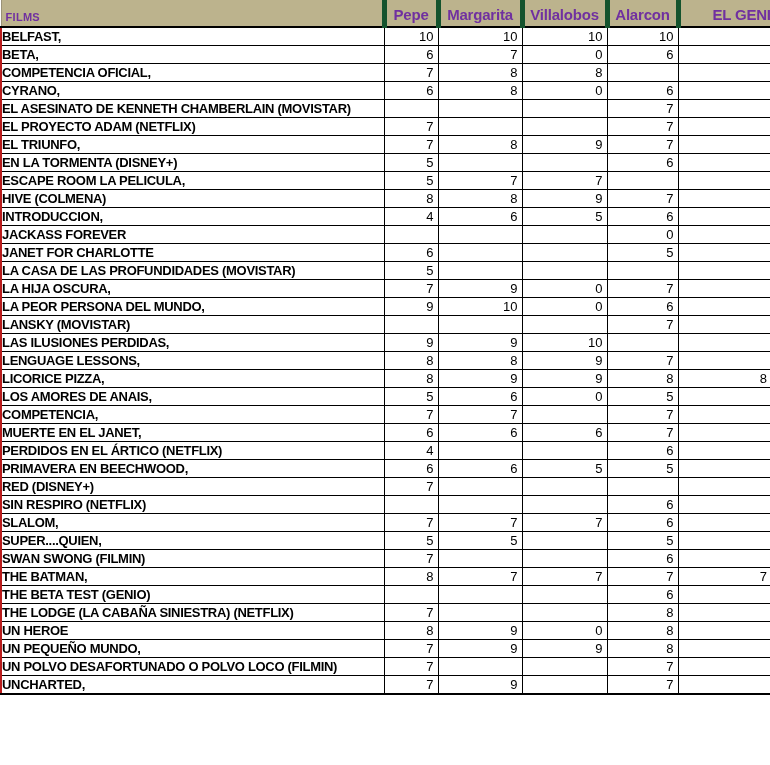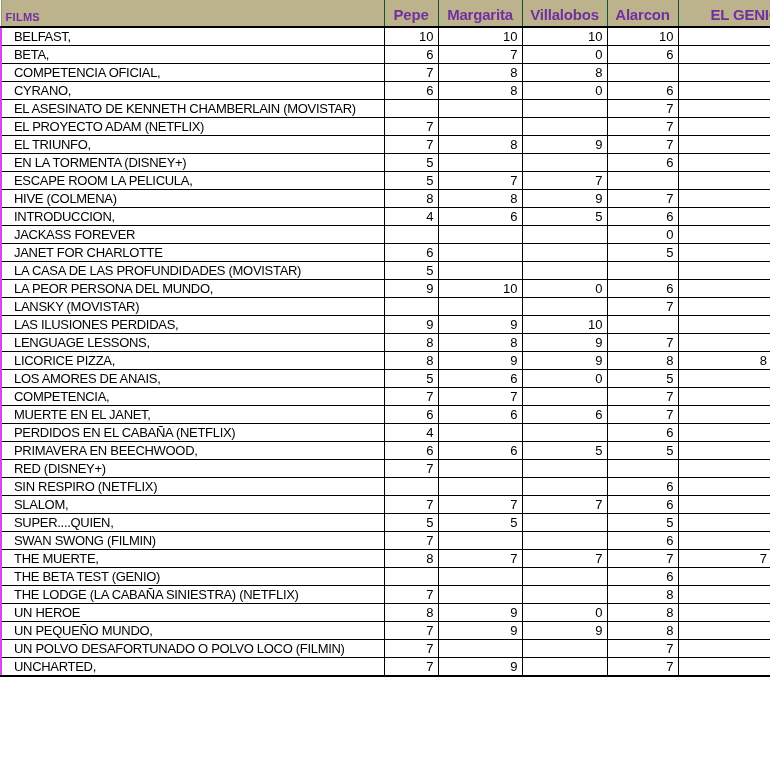--- a/index.html
+++ b/index.html
@@ -14,21 +14,21 @@
   }
   table.ratings {
     border-collapse: collapse;
     table-layout: fixed;
     width: 770px;
   }
   
   thead th {
     background: #BCB38D;
     color: #7030A0;
-    border-right: 1px solid #14532d;
+    border-right: 5px solid #14532d;
     border-bottom: 2px solid #000000;
     height: 23px;
     vertical-align: bottom;
     padding: 0 0 3px 0;
     font-weight: bold;
     font-size: 15px;
     text-align: center;
     overflow: hidden;
     white-space: nowrap;
     letter-spacing: -0.2px;
@@ -51,24 +51,24 @@
     border-bottom: 1px solid #000000;
     height: 17px;
     line-height: 17px;
     font-size: 13px;
     color: #000000;
     padding: 0;
     overflow: hidden;
     white-space: nowrap;
   }
   tbody td.title {
-    font-weight: normal;
+    font-weight: bold;
     text-align: left;
-    padding-left: 12px;
-    border-left: 2px solid #d946ef;
+    padding-left: 0;
+    border-left: 2px solid #b91c1c;
     letter-spacing: -0.3px;
   }
   tbody td.score {
     text-align: right;
     padding-right: 4px;
     font-weight: normal;
   }
   tbody td.last-col {
     border-right: none;
   }
@@ -208,20 +208,28 @@
         </tr>
         <tr>
           <td class="title">LA CASA DE LAS PROFUNDIDADES (MOVISTAR)</td>
           <td class="score">5</td>
           <td class="score"></td>
           <td class="score"></td>
           <td class="score"></td>
           <td class="score last-col"></td>
         </tr>
         <tr>
+          <td class="title">LA HIJA OSCURA,</td>
+          <td class="score">7</td>
+          <td class="score">9</td>
+          <td class="score">0</td>
+          <td class="score">7</td>
+          <td class="score last-col"></td>
+        </tr>
+        <tr>
           <td class="title">LA PEOR PERSONA DEL MUNDO,</td>
           <td class="score">9</td>
           <td class="score">10</td>
           <td class="score">0</td>
           <td class="score">6</td>
           <td class="score last-col"></td>
         </tr>
         <tr>
           <td class="title">LANSKY (MOVISTAR)</td>
           <td class="score"></td>
@@ -272,21 +280,21 @@
         </tr>
         <tr>
           <td class="title">MUERTE EN EL JANET,</td>
           <td class="score">6</td>
           <td class="score">6</td>
           <td class="score">6</td>
           <td class="score">7</td>
           <td class="score last-col"></td>
         </tr>
         <tr>
-          <td class="title">PERDIDOS EN EL CABAÑA (NETFLIX)</td>
+          <td class="title">PERDIDOS EN EL ÁRTICO (NETFLIX)</td>
           <td class="score">4</td>
           <td class="score"></td>
           <td class="score"></td>
           <td class="score">6</td>
           <td class="score last-col"></td>
         </tr>
         <tr>
           <td class="title">PRIMAVERA EN BEECHWOOD,</td>
           <td class="score">6</td>
           <td class="score">6</td>
@@ -328,21 +336,21 @@
         </tr>
         <tr>
           <td class="title">SWAN SWONG (FILMIN)</td>
           <td class="score">7</td>
           <td class="score"></td>
           <td class="score"></td>
           <td class="score">6</td>
           <td class="score last-col"></td>
         </tr>
         <tr>
-          <td class="title">THE MUERTE,</td>
+          <td class="title">THE BATMAN,</td>
           <td class="score">8</td>
           <td class="score">7</td>
           <td class="score">7</td>
           <td class="score">7</td>
           <td class="score last-col">7</td>
         </tr>
         <tr>
           <td class="title">THE BETA TEST (GENIO)</td>
           <td class="score"></td>
           <td class="score"></td>

